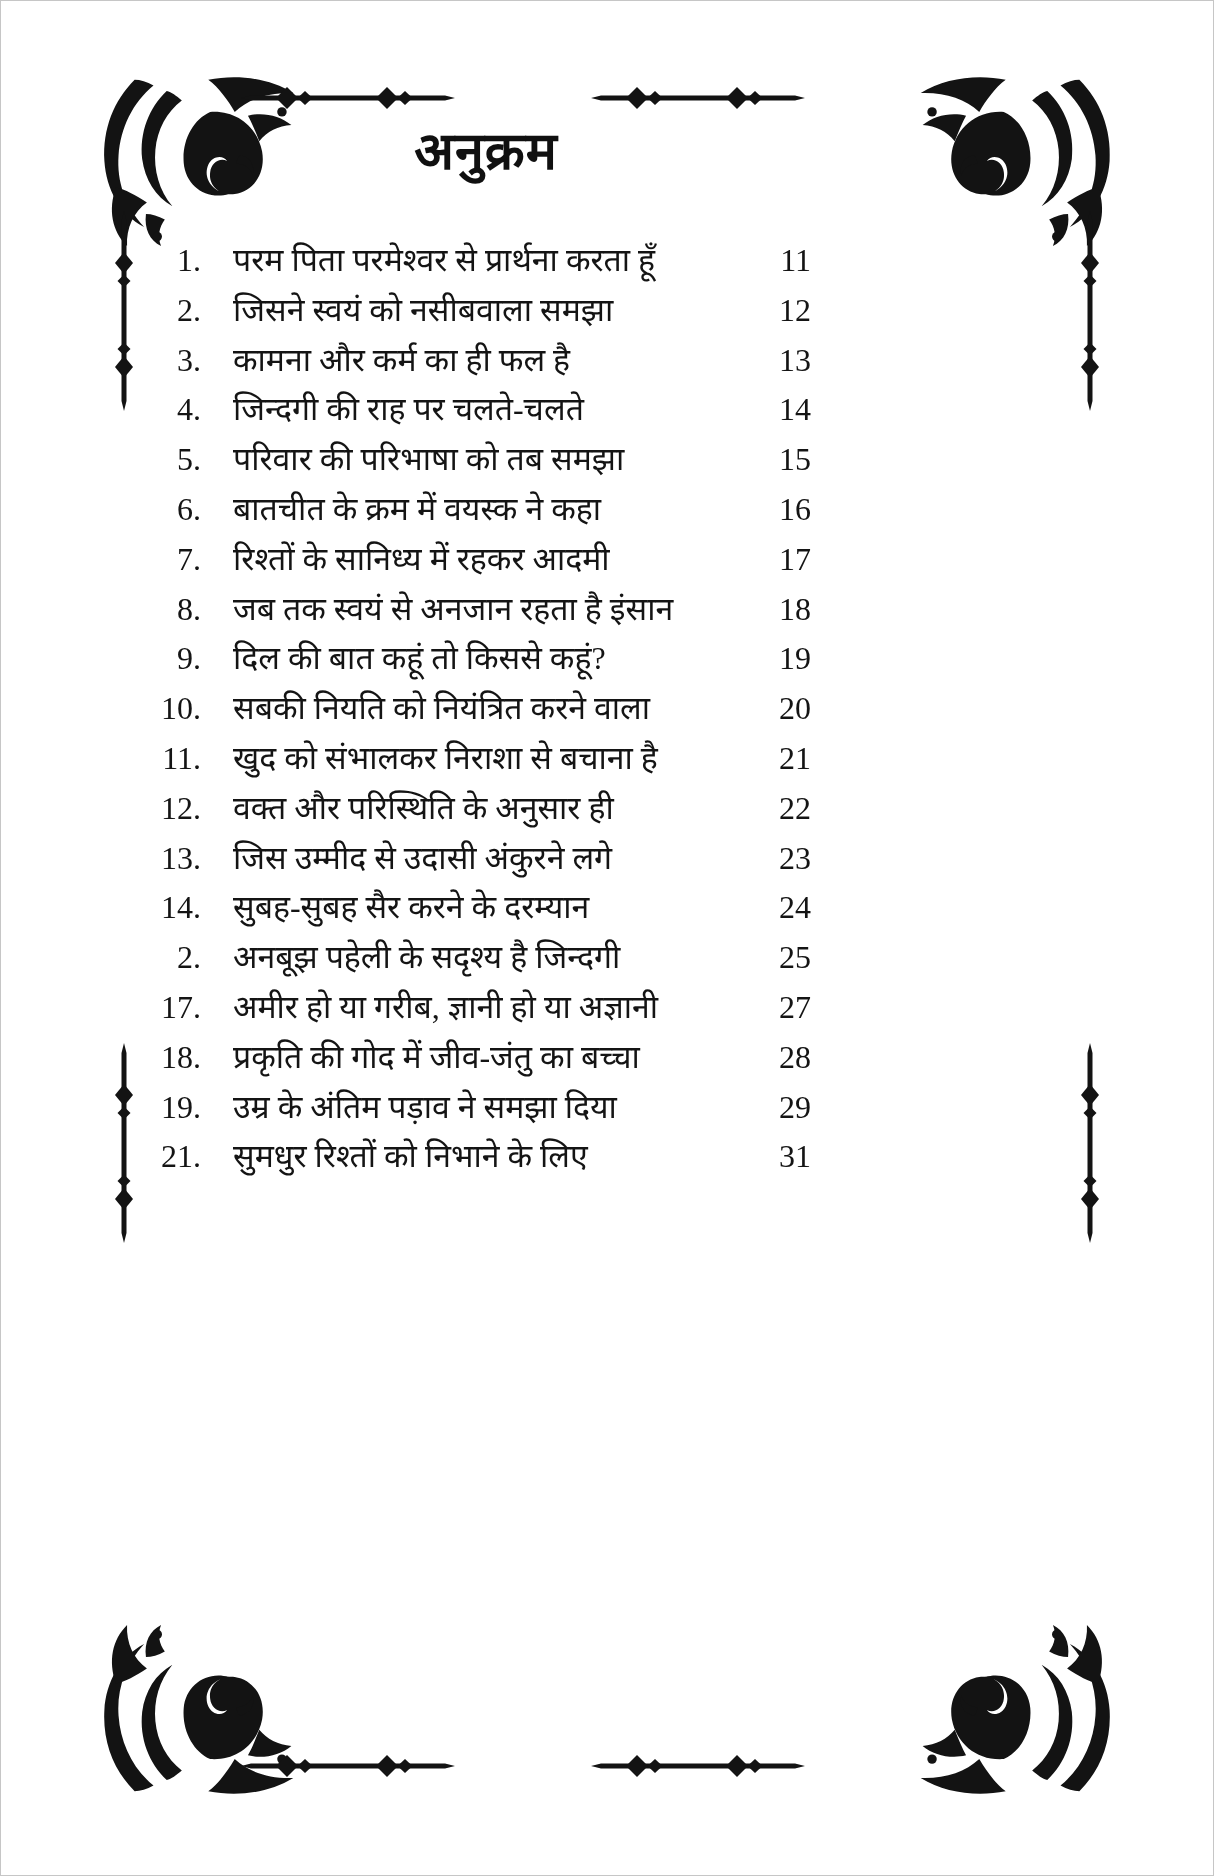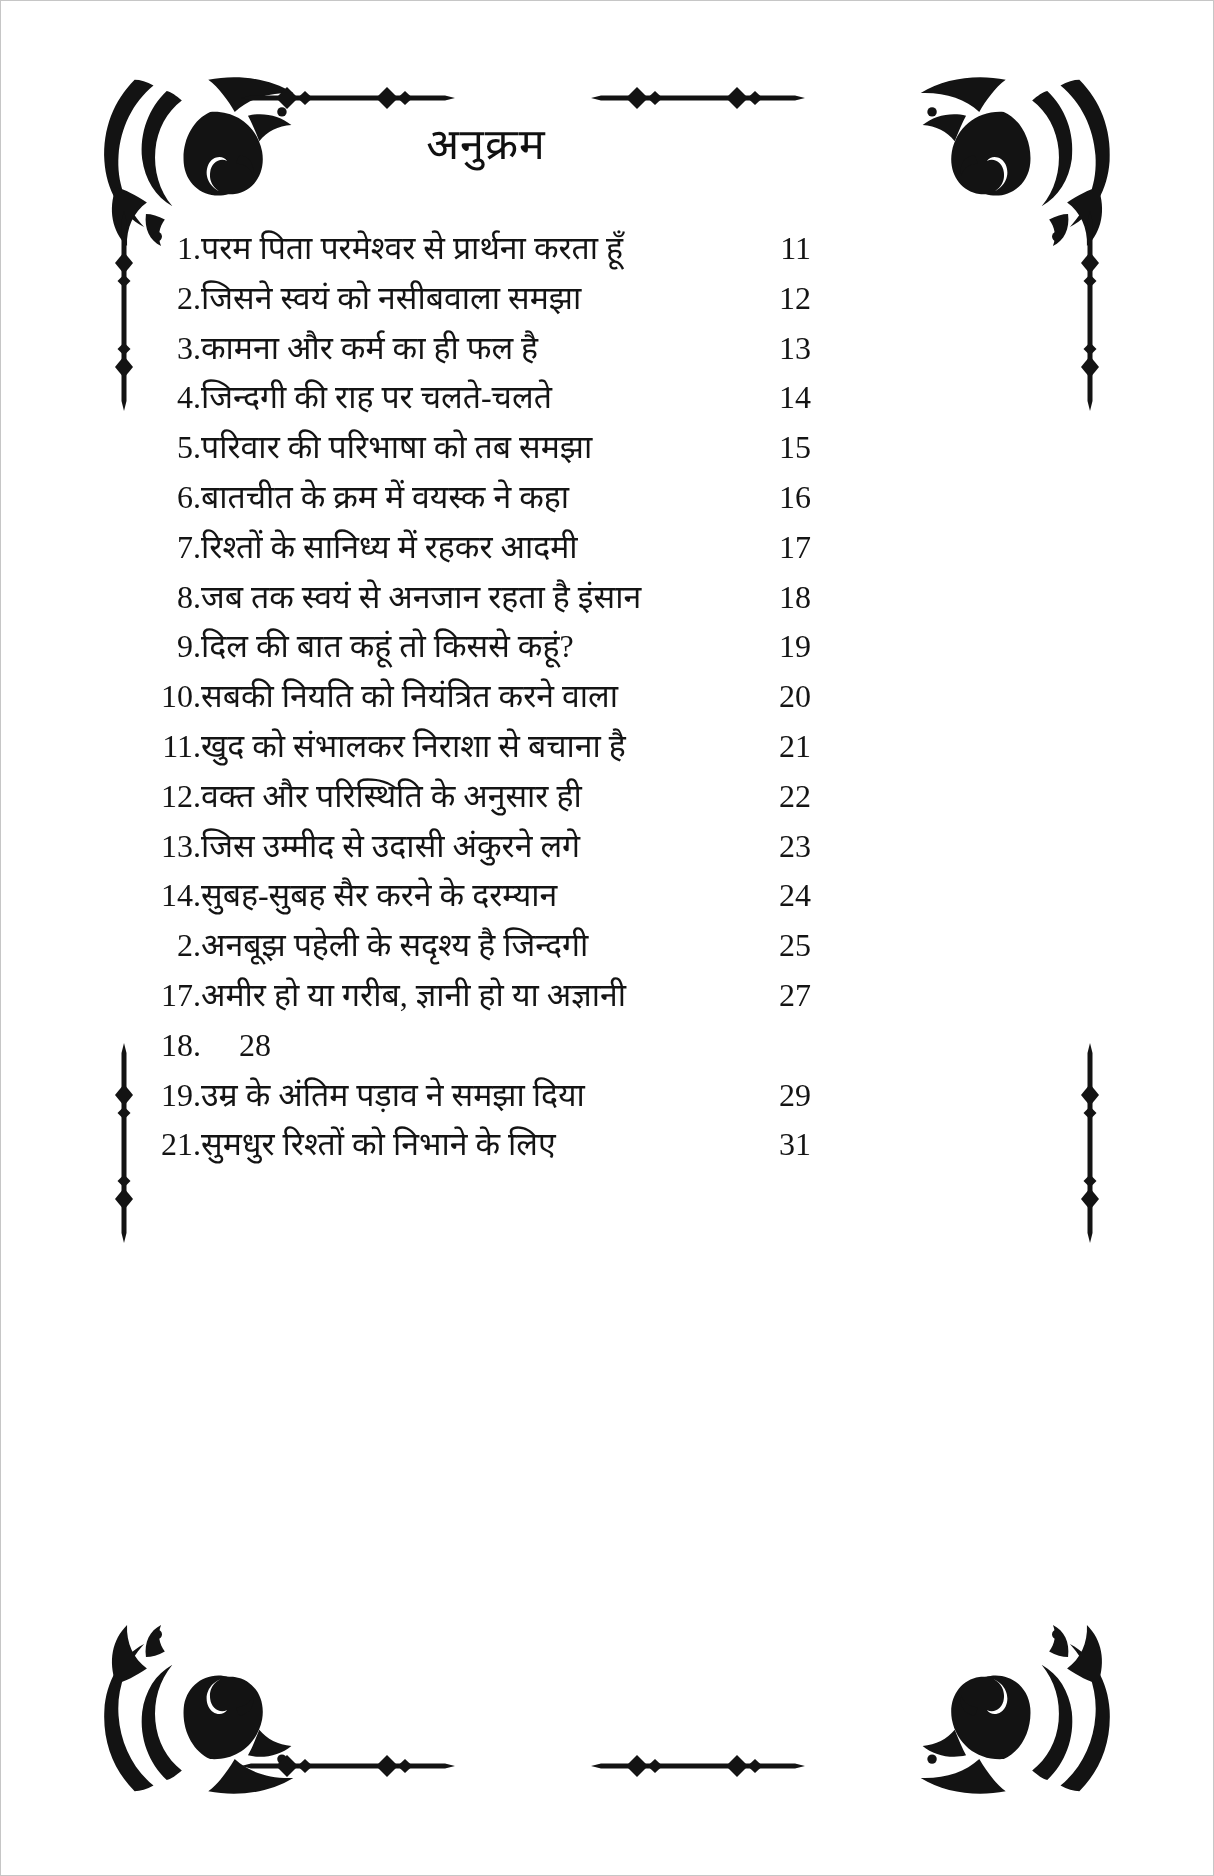--- a/index.html
+++ b/index.html
@@ -40,22 +40,22 @@
   .vseg.rt { right: 110px; top: 210px; }
   .vseg.rb { right: 110px; top: 1042px; }
 
   .content { position: relative; }
 
   .title {
     width: 650px;
     margin-left: 160px;
     padding-top: 112px;
     text-align: center;
-    font-size: 43px;
-    font-weight: 400;
+    font-size: 52px;
+    font-weight: 700;
     letter-spacing: 1px;
     color: #101010;
   }
 
   .toc {
     margin: 52px 0 0 160px;
     width: 650px;
   }
 
   .toc-row {
@@ -66,20 +66,21 @@
     color: #141414;
   }
   .toc-num {
     flex: none;
     width: 40px;
     text-align: right;
   }
   .toc-chapter {
     flex: 1 1 0;
     min-width: 0;
+    margin-left: 32px;
     white-space: nowrap;
     overflow: visible;
   }
   .toc-page {
     flex: none;
     min-width: 52px;
     margin-left: 18px;
     text-align: right;
   }
 </style>
@@ -244,20 +245,21 @@
         <span class="toc-chapter">अनबूझ पहेली के सदृश्य है जिन्दगी</span>
         <span class="toc-page">25</span>
       </div>
         <div class="toc-row">
         <span class="toc-num">17.</span>
         <span class="toc-chapter">अमीर हो या गरीब, ज्ञानी हो या अज्ञानी</span>
         <span class="toc-page">27</span>
       </div>
         <div class="toc-row">
         <span class="toc-num">18.</span>
+        <span class="toc-chapter">प्रकृति की गोद में जीव-जंतु का बच्चा</span>
         <span class="toc-page">28</span>
       </div>
         <div class="toc-row">
         <span class="toc-num">19.</span>
         <span class="toc-chapter">उम्र के अंतिम पड़ाव ने समझा दिया</span>
         <span class="toc-page">29</span>
       </div>
         <div class="toc-row">
         <span class="toc-num">21.</span>
         <span class="toc-chapter">सुमधुर रिश्तों को निभाने के लिए</span>

